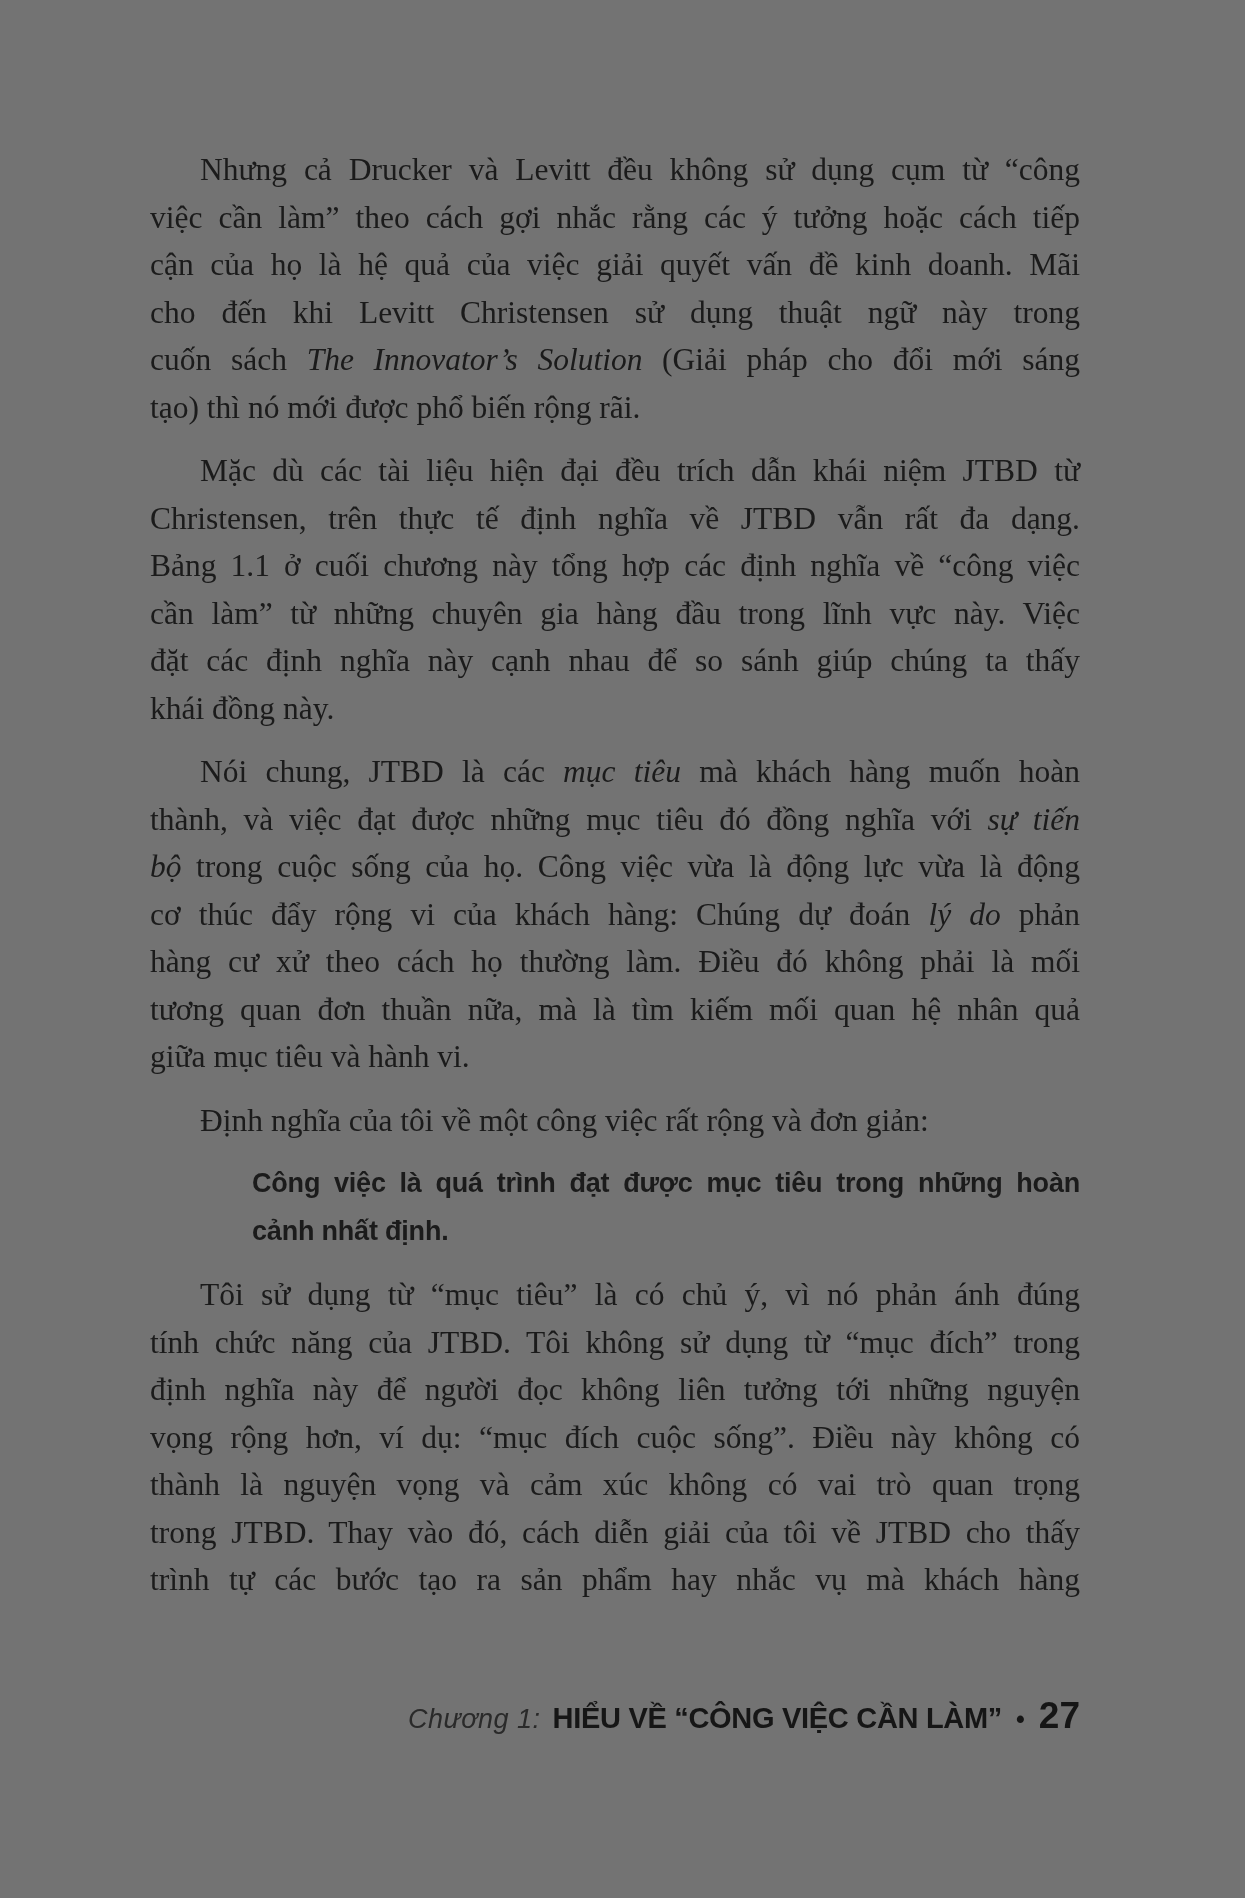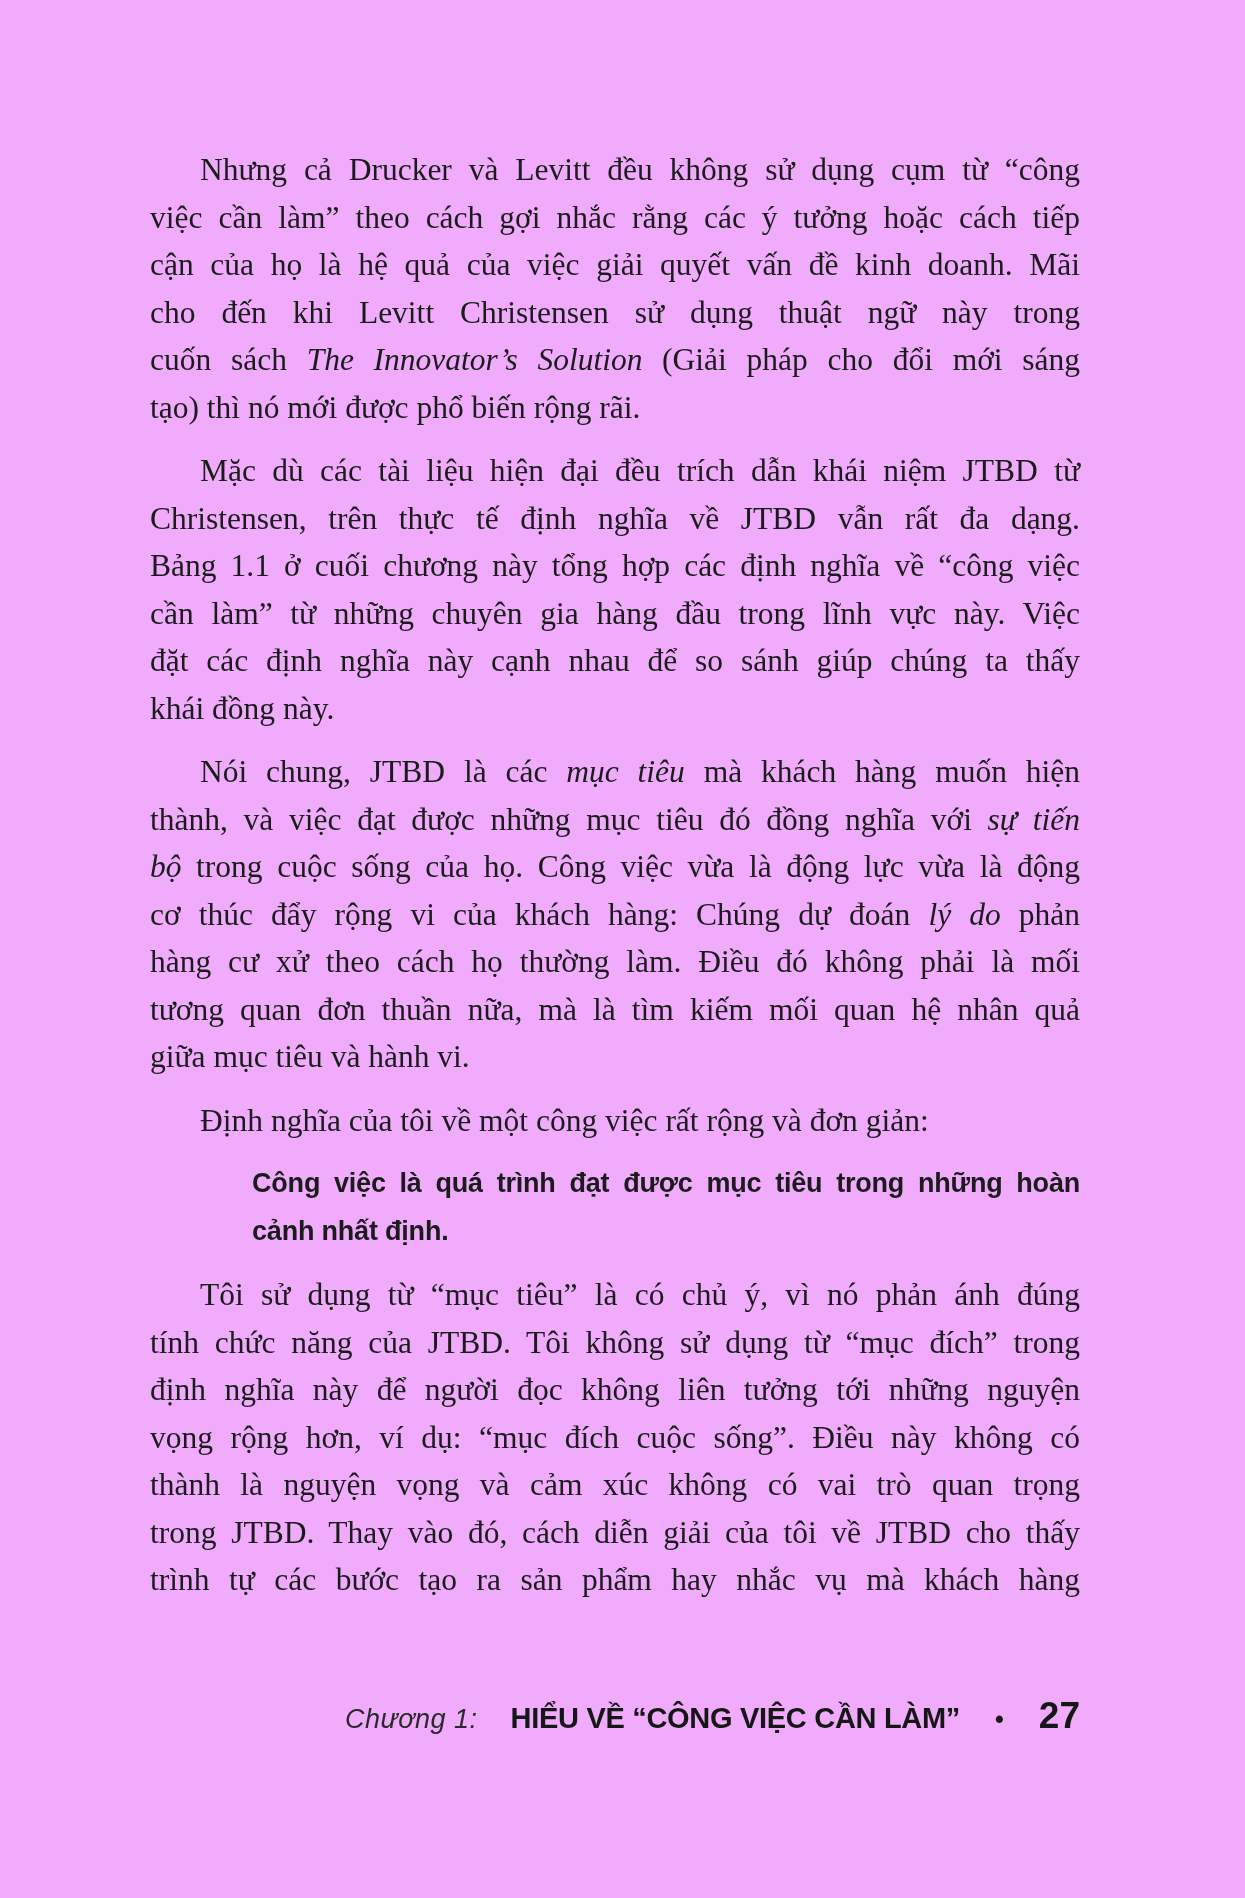--- a/index.html
+++ b/index.html
@@ -1,20 +1,20 @@
 <!DOCTYPE html>
 <html><head>
 <meta charset="utf-8">
 <style>
   html,body{margin:0;padding:0;background:#e8e8e8;}
   .page{
     position:relative;
     width:1245px;height:1898px;
     margin:0 auto;
-    background:#f0abfc;
+    background:#737373;
     color:#1b1b1b;
     font-family:"Liberation Serif", serif;
     overflow:hidden;
   }
   .text-block{
     position:absolute;
     left:150px;top:146px;
     width:930px;
   }
   .para{
@@ -41,21 +41,20 @@
   .it{font-style:italic;}
   .page-footer{
     position:absolute;
     left:150px;top:1695px;
     width:930px;
     display:flex;
     justify-content:flex-end;
     align-items:baseline;
     font-family:"Liberation Sans", sans-serif;
     white-space:nowrap;
-    gap:21px;
   }
   .f-chapter{
     font-style:italic;
     font-size:27px;
     color:#2a2a2a;
     margin-right:12px;
     letter-spacing:0.5px;
   }
   .f-title{
     font-weight:bold;
@@ -90,21 +89,21 @@
       </div>
       <div class="para body">
         <div class="line indent"><span>Mặc dù các tài liệu hiện đại đều trích dẫn khái niệm JTBD từ</span></div>
         <div class="line"><span>Christensen, trên thực tế định nghĩa về JTBD vẫn rất đa dạng.</span></div>
         <div class="line"><span>Bảng 1.1 ở cuối chương này tổng hợp các định nghĩa về “công việc</span></div>
         <div class="line"><span>cần làm” từ những chuyên gia hàng đầu trong lĩnh vực này. Việc</span></div>
         <div class="line"><span>đặt các định nghĩa này cạnh nhau để so sánh giúp chúng ta thấy</span></div>
         <div class="line noj"><span>khái đồng này.</span></div>
       </div>
       <div class="para body">
-        <div class="line indent"><span>Nói chung, JTBD là các </span><span class="it">mục tiêu</span><span> mà khách hàng muốn hiện</span></div>
+        <div class="line indent"><span>Nói chung, JTBD là các </span><span class="it">mục tiêu</span><span> mà khách hàng muốn hoàn</span></div>
         <div class="line"><span>thành, và việc đạt được những mục tiêu đó đồng nghĩa với </span><span class="it">sự tiến</span></div>
         <div class="line"><span class="it">bộ</span><span> trong cuộc sống của họ. Công việc vừa là động lực vừa là động</span></div>
         <div class="line"><span>cơ thúc đẩy rộng vi của khách hàng: Chúng dự đoán </span><span class="it">lý do</span><span> phản</span></div>
         <div class="line"><span>hàng cư xử theo cách họ thường làm. Điều đó không phải là mối</span></div>
         <div class="line"><span>tương quan đơn thuần nữa, mà là tìm kiếm mối quan hệ nhân quả</span></div>
         <div class="line noj"><span>giữa mục tiêu và hành vi.</span></div>
       </div>
       <div class="para body">
         <div class="line indent noj"><span>Định nghĩa của tôi về một công việc rất rộng và đơn giản:</span></div>
       </div>

